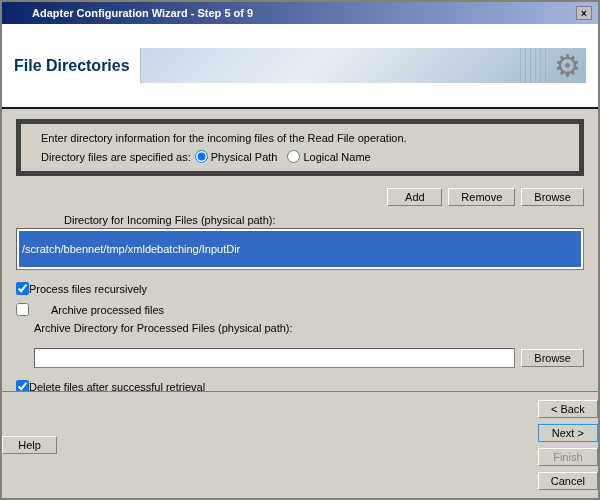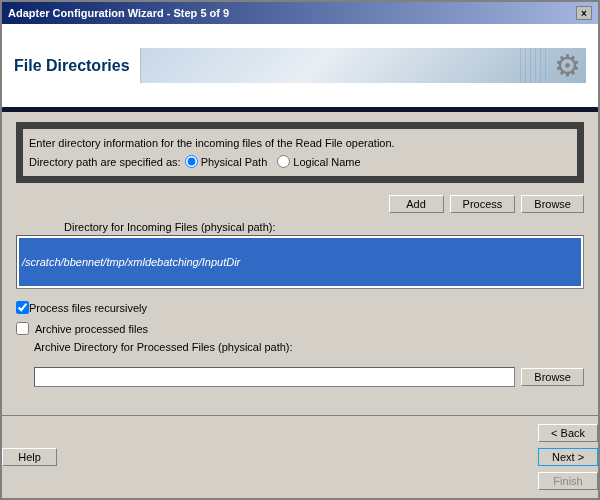--- a/index.html
+++ b/index.html
@@ -29,20 +29,21 @@
       align-items: center;
       justify-content: space-between;
       height: 22px;
       flex-shrink: 0;
     }
 
     .title-bar-text {
       font-size: 11px;
       font-weight: bold;
       color: white;
+      margin-left: 24px;
     }
 
     .title-bar-close {
       width: 16px;
       height: 14px;
       background: #c0c0c0;
       border: 1px solid #808080;
       cursor: pointer;
       display: flex;
       align-items: center;
@@ -51,21 +52,21 @@
       color: black;
       font-weight: bold;
     }
 
     .header-area {
       background: white;
       display: flex;
       align-items: center;
       justify-content: space-between;
       padding: 24px 12px;
-      border-bottom: 5px solid #0f172a;
+      border-bottom: 2px solid #0f172a;
       flex-shrink: 0;
       min-height: 60px;
     }
 
     .header-title {
       font-size: 16px;
       font-weight: bold;
       color: #003366;
     }
 
@@ -79,22 +80,22 @@
       padding: 10px 14px;
       display: flex;
       flex-direction: column;
       gap: 8px;
       background: #d4d0c8;
       overflow: hidden;
     }
 
     .info-box {
       background: #d4d0c8;
-      border: 7px solid #404040;
-      padding: 8px 6px;
+      border: 5px solid #404040;
+      padding: 8px 20px;
     }
 
     .info-text {
       font-size: 11px;
       color: #000;
       margin-bottom: 6px;
     }
 
     .radio-group {
       display: flex;
@@ -144,39 +145,38 @@
       border-top-color: #606060;
       border-left-color: #606060;
       background: white;
       padding: 2px;
       min-height: 40px;
     }
 
     .directory-value {
       font-size: 11px;
       color: #000;
-      padding: 18px 3px;
+      padding: 12px 3px;
       background: #316ac5;
       color: white;
       display: inline-block;
       width: 100%;
-      font-style: italic;
     }
 
     .checkbox-row {
       display: flex;
       align-items: center;
       font-size: 11px;
       margin-top: 4px;
     }
 
     .archive-header {
       display: flex;
       align-items: center;
-      gap: 6px;
+      gap: 22px;
       font-size: 11px;
       margin-bottom: 6px;
     }
 
     .archive-path-label {
       font-size: 11px;
       margin-bottom: 14px;
       padding-left: 18px;
     }
 
@@ -273,35 +273,35 @@
       </div>
       <span class="gear-graphic">⚙</span>
     </div>
   </div>
 
   <div class="content-area">
 
     <div class="info-box">
       <div class="info-text">Enter directory information for the incoming files of the Read File operation.</div>
       <div class="radio-group">
-        <span class="radio-label">Directory path are specified as:</span>
+        <span class="radio-label">Directory files are specified as:</span>
         <div class="radio-item">
           <input type="radio" name="dirType" id="physicalPath" checked="" style="">
           <label for="physicalPath">Physical Path</label>
         </div>
         <div class="radio-item" style="margin-left: 6px;">
           <input type="radio" name="dirType" id="logicalName" style="">
           <label for="logicalName">Logical Name</label>
         </div>
       </div>
     </div>
 
     <div class="buttons-row">
       <button class="btn">Add</button>
-      <button class="btn">Process</button>
+      <button class="btn">Remove</button>
       <button class="btn">Browse</button>
     </div>
 
     <div>
       <div class="section-label">Directory for Incoming Files (physical path):</div>
       <div class="directory-box">
         <div class="directory-value">/scratch/bbennet/tmp/xmldebatching/InputDir</div>
       </div>
     </div>
 
@@ -315,24 +315,29 @@
         <input type="checkbox" id="archiveFiles" style="">
         <label for="archiveFiles">Archive processed files</label>
       </div>
       <div class="archive-path-label">Archive Directory for Processed Files (physical path):</div>
       <div class="archive-input-area">
         <input type="text" class="archive-input" style="">
         <button class="btn">Browse</button>
       </div>
     </div>
 
+    <div class="checkbox-row">
+      <input type="checkbox" id="deleteFiles" checked="" style="">
+      <label for="deleteFiles">Delete files after successful retrieval</label>
+    </div>
 
   </div>
 
   <div class="footer">
     <button class="btn">Help</button>
     <div class="footer-right">
       <button class="btn">&lt; Back</button>
       <button class="btn" style="border: 1px solid #0ea5e9;">Next &gt;</button>
       <button class="btn" style="color: #888;">Finish</button>
+      <button class="btn">Cancel</button>
     </div>
   </div>
 </div>
 
 </body></html>

